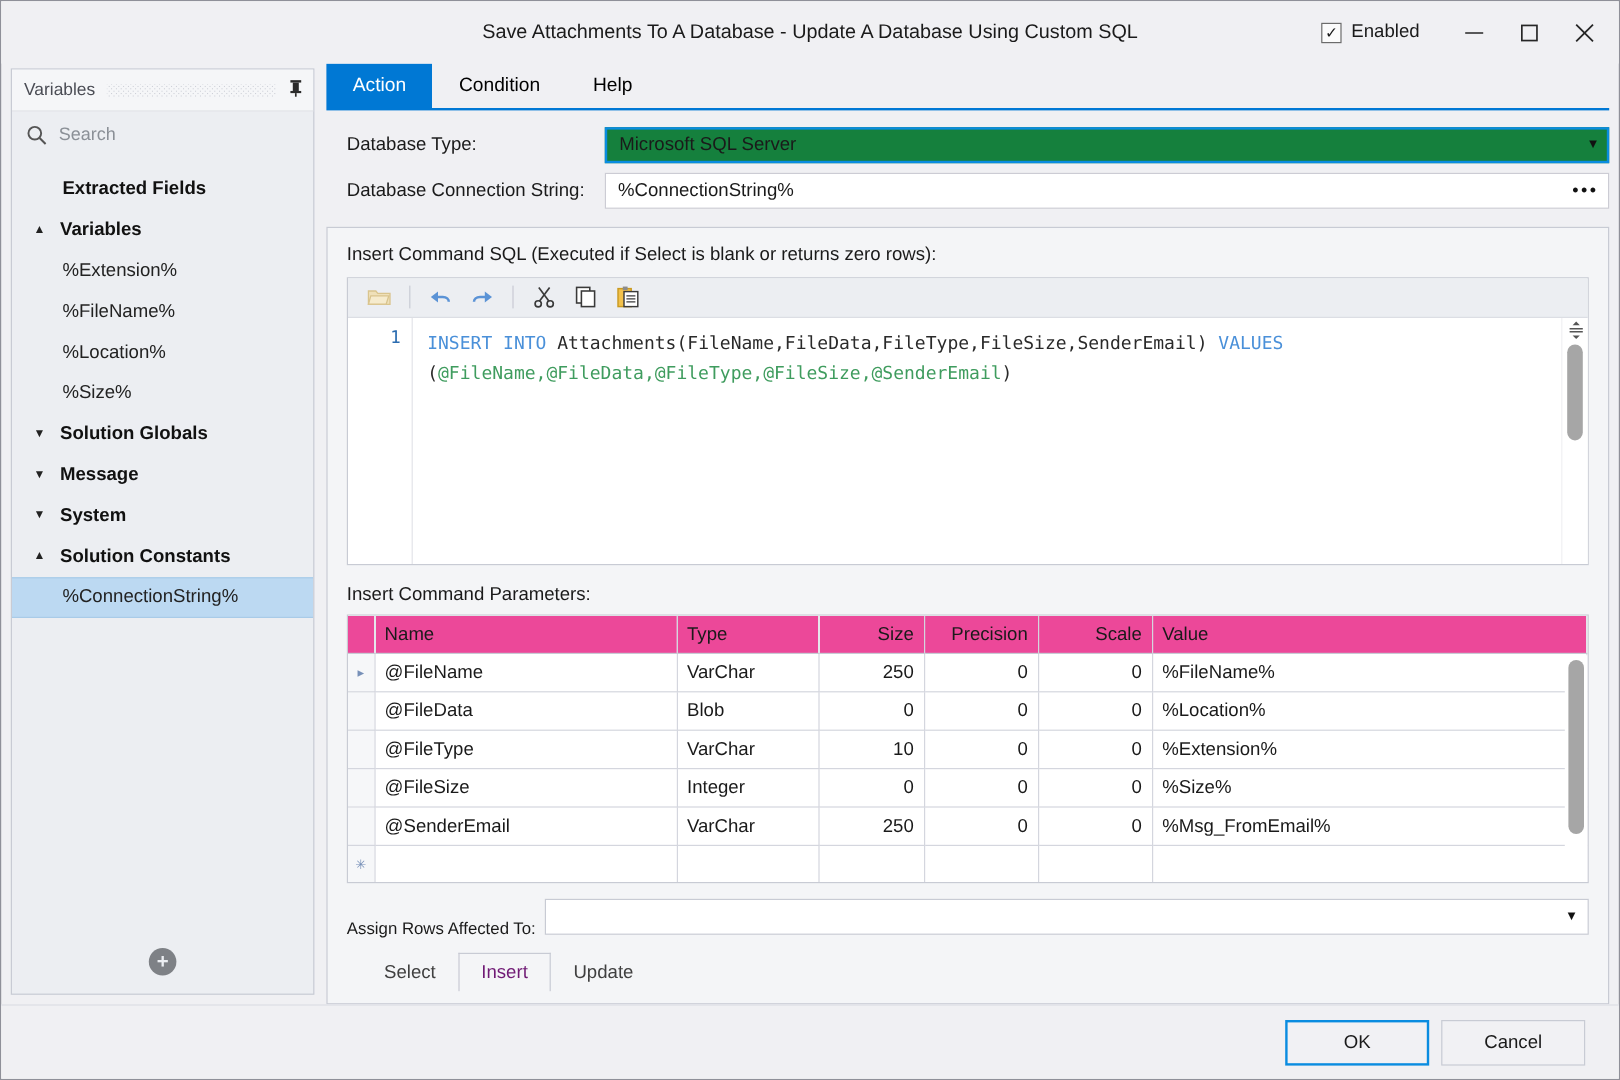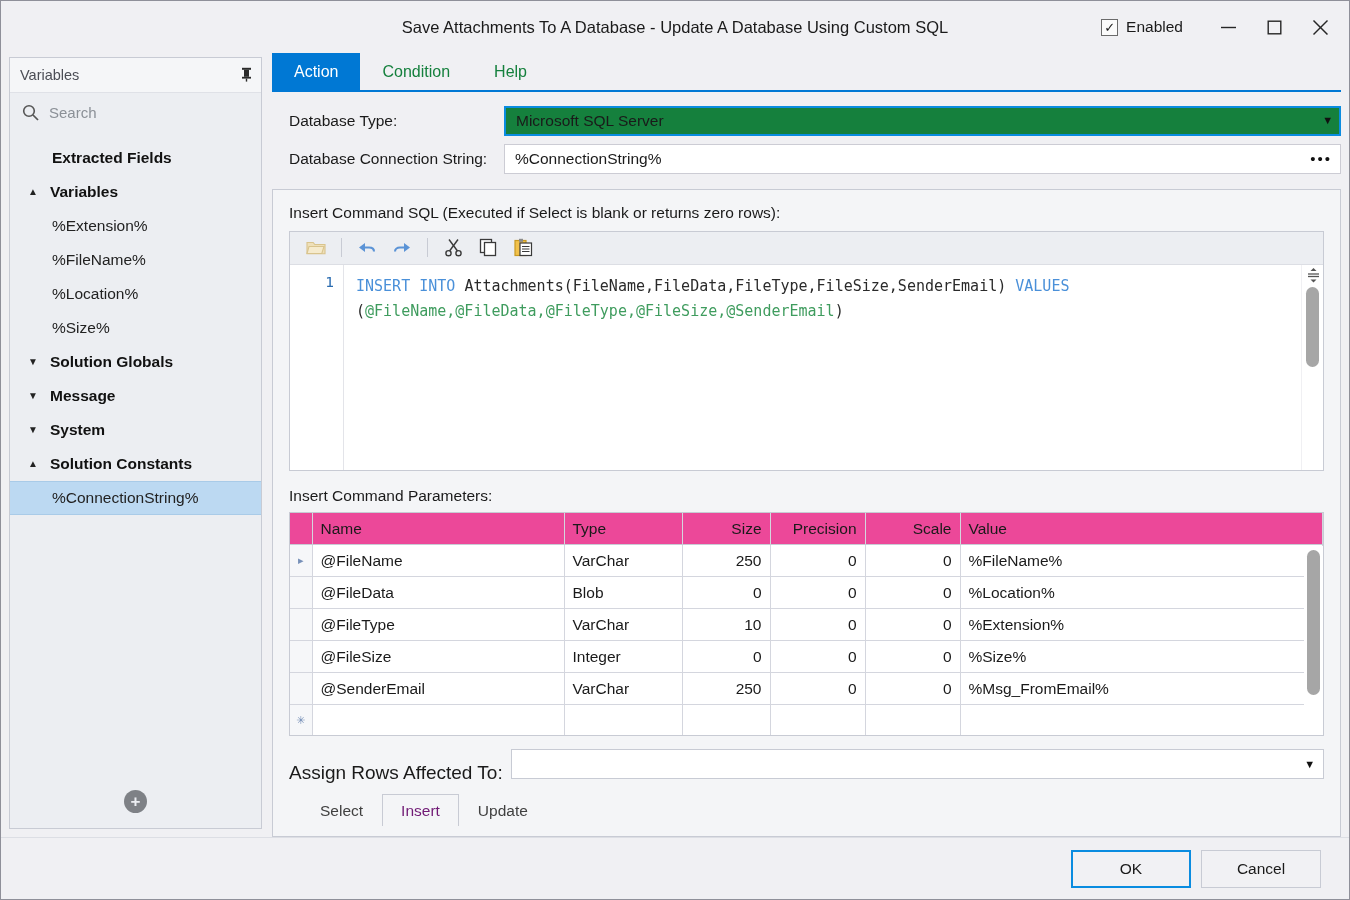--- a/index.html
+++ b/index.html
@@ -199,21 +199,21 @@
     flex: 0 0 39px;
     display: flex;
     align-items: stretch;
     border-bottom: 2px solid #0078d4;
     background: #f0f0f3;
   }
   .tab {
     display: flex; align-items: center; justify-content: center;
     padding: 0 22px;
     font-size: 16px;
-    color: #15803d;
+    color: #000000;
   }
   .tab.active {
     background: #0078d4;
     color: #ffffff;
   }
 
   .content {
     flex: 1 1 auto;
     min-height: 0;
     padding-top: 13px;
@@ -431,21 +431,21 @@
   }
 
   
   .assign-row {
     display: flex;
     align-items: center;
     height: 32px;
     margin-top: 12px;
   }
   .assign-label {
-    font-size: 19px;
+    font-size: 14px;
     flex: 0 0 auto;
     padding-right: 8px;
     margin-top: 17px;
   }
   .assign-combo {
     flex: 1 1 auto;
     height: 30px;
     background: #fff;
     border: 1px solid #c8cbd4;
     display: flex;

